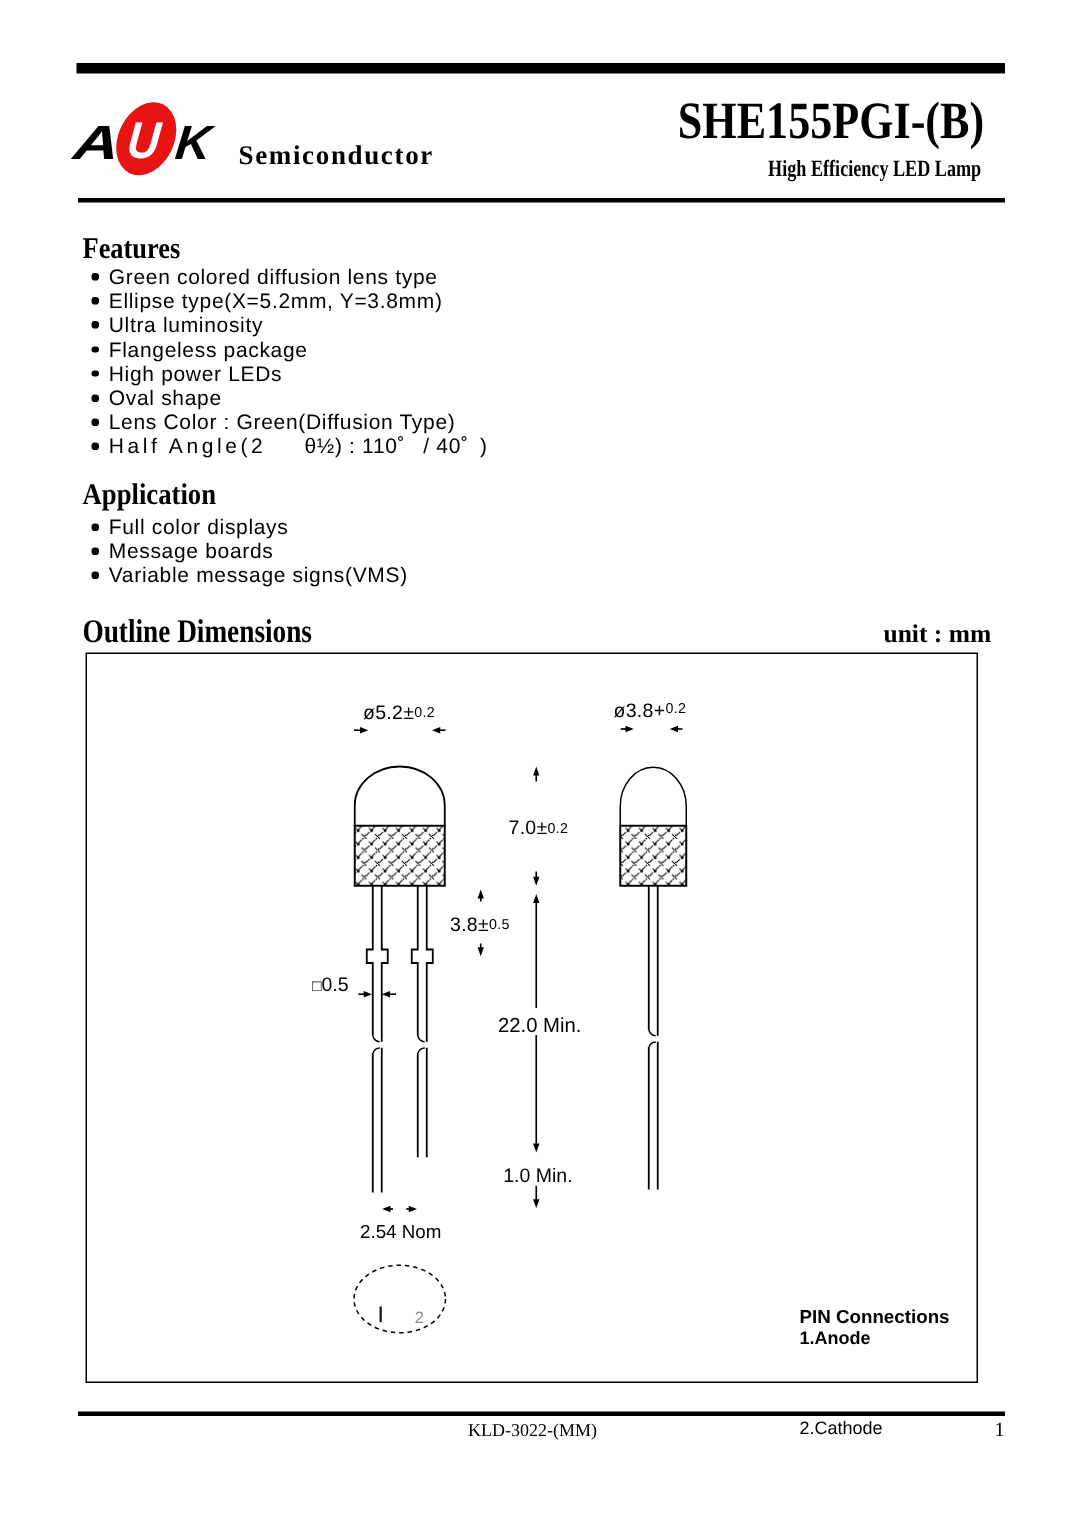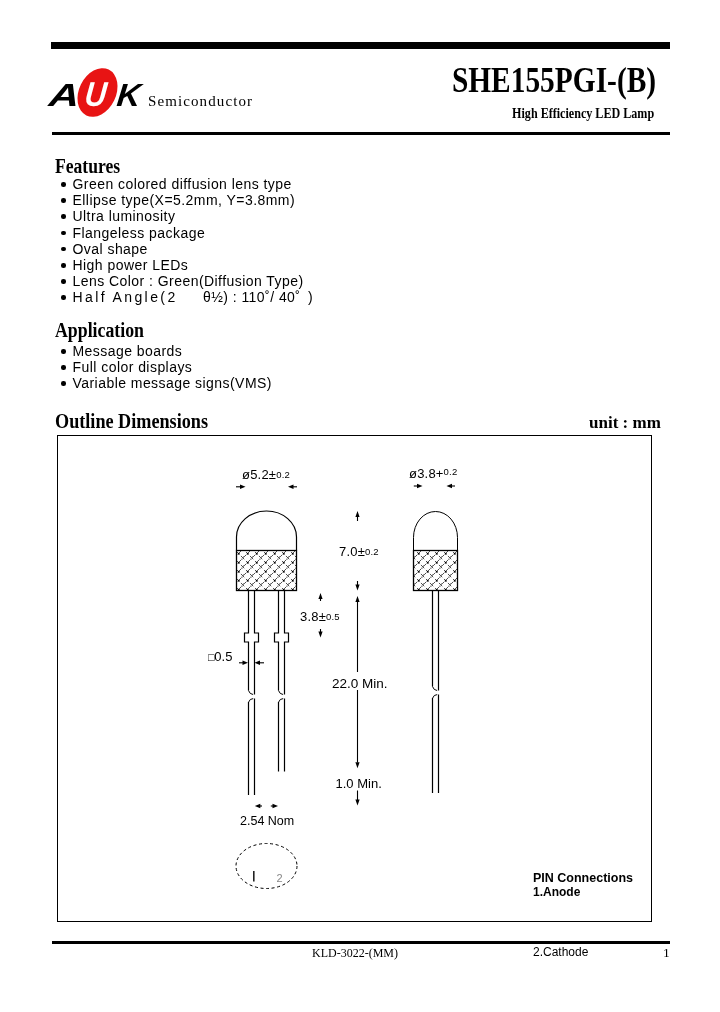--- a/index.html
+++ b/index.html
@@ -15,43 +15,43 @@
 </style>
 </head>
 <body>
 
 <div class="abs" style="left:51px;top:42px;width:619px;height:7px;background:#000;"></div>
 
 <div class="abs" style="left:79px;top:67px;width:37px;height:51px;background:#e81414;border-radius:50%;transform:rotate(26deg);"></div>
 <div class="abs" style="left:50.5px;top:77px;font-size:32px;font-weight:bold;font-style:italic;transform:skewX(-6deg) scaleX(1.32);transform-origin:0 0;">A</div>
 <div class="abs" style="left:86.5px;top:74.5px;font-size:34.5px;font-weight:bold;font-style:italic;color:#fff;transform:skewX(-6deg) scaleX(0.87);transform-origin:0 0;">U</div>
 <div class="abs" style="left:119px;top:77px;font-size:32px;font-weight:bold;font-style:italic;transform:skewX(-6deg) scaleX(1.02);transform-origin:0 0;">K</div>
-<div class="abs serif" style="left:148px;top:93px;font-size:15px;font-weight:normal;letter-spacing:1.1px;">Semiconductor</div>
+<div class="abs serif" style="left:159px;top:93px;font-size:18px;font-weight:bold;letter-spacing:1.1px;">Semiconductor</div>
 
 <div class="abs serif" style="right:64px;top:61px;font-size:35px;font-weight:bold;transform:scaleX(0.84);transform-origin:100% 0;">SHE155PGI-(B)</div>
 <div class="abs serif" style="right:66px;top:104px;font-size:15.5px;font-weight:bold;transform:scaleX(0.78);transform-origin:100% 0;">High Efficiency LED Lamp</div>
 
 <div class="abs" style="left:52px;top:131.5px;width:618px;height:3.5px;background:#000;"></div>
 
 <div class="abs hdg" style="left:55px;top:155px;transform:scaleX(0.88);">Features</div>
 <ul class="feat abs" style="left:61px;top:176px;">
 <li>Green colored diffusion lens type</li>
 <li>Ellipse type(X=5.2mm, Y=3.8mm)</li>
 <li>Ultra luminosity</li>
 <li>Flangeless package</li>
+<li>High power LEDs</li>
 <li>Oval shape</li>
-<li>High power LEDs</li>
 <li>Lens Color : Green(Diffusion Type)</li>
-<li><span style="letter-spacing:2.4px">Half Angle(2</span><span style="margin-left:21px"> θ½) : 110˚</span><span style="">/ 40˚</span><span style="margin-left:7.5px">)</span></li>
+<li><span style="letter-spacing:2.4px">Half Angle(2</span><span style="margin-left:21px"> θ½) : 110˚</span><span style="margin-left:12px">/ 40˚</span><span style="margin-left:7.5px">)</span></li>
 </ul>
 
 <div class="abs hdg" style="left:55px;top:319px;transform:scaleX(0.89);">Application</div>
 <ul class="feat abs" style="left:61px;top:343px;">
+<li>Full color displays</li>
 <li>Message boards</li>
-<li>Full color displays</li>
 <li>Variable message signs(VMS)</li>
 </ul>
 
 <div class="abs hdg" style="left:55px;top:407.5px;font-size:22px;transform:scaleX(0.826);">Outline Dimensions</div>
 <div class="abs serif" style="left:589px;top:413px;font-size:17px;font-weight:bold;">unit : <span style="font-size:17px;">mm</span></div>
 
 <div class="abs" style="left:57px;top:435px;width:594.5px;height:486.5px;border:1.5px solid #000;box-sizing:border-box;"></div>
 
 <div class="abs" style="left:533px;top:871px;font-size:12.5px;font-weight:bold;">PIN Connections</div>
 <div class="abs" style="left:533px;top:885px;font-size:12px;font-weight:bold;">1.Anode</div>

